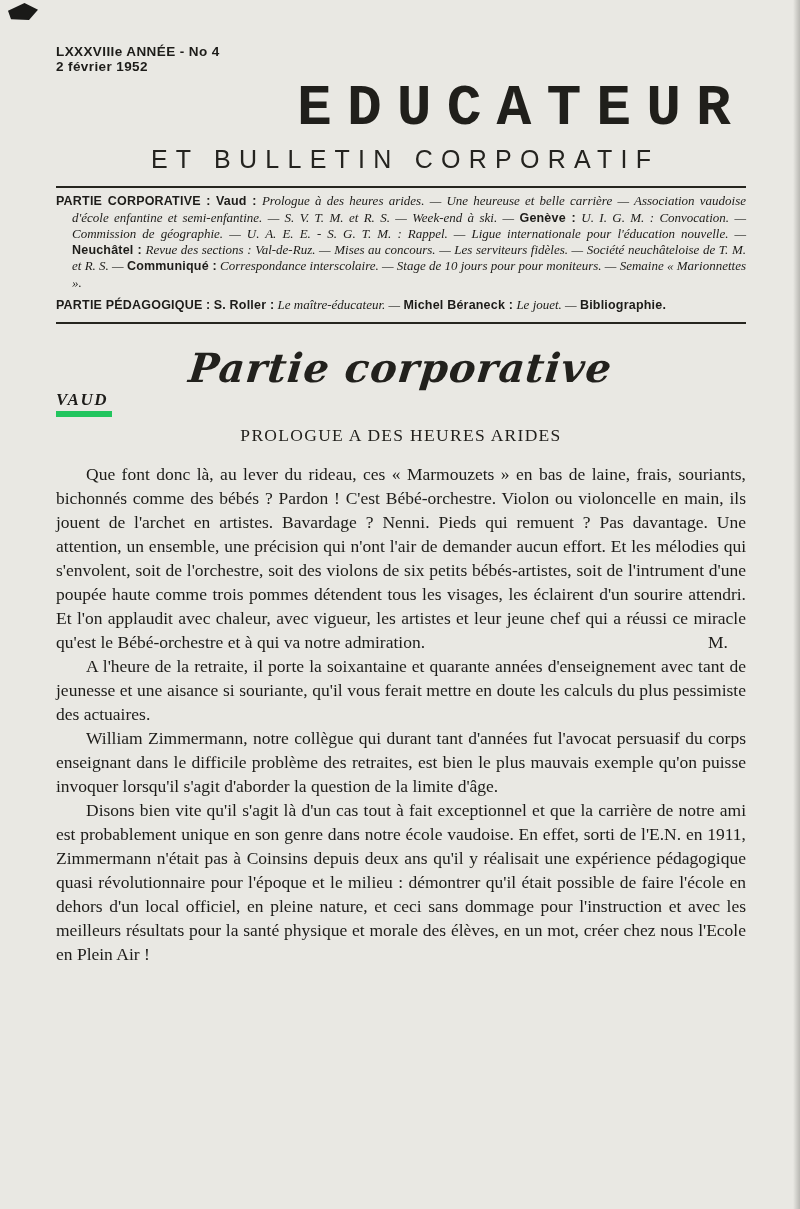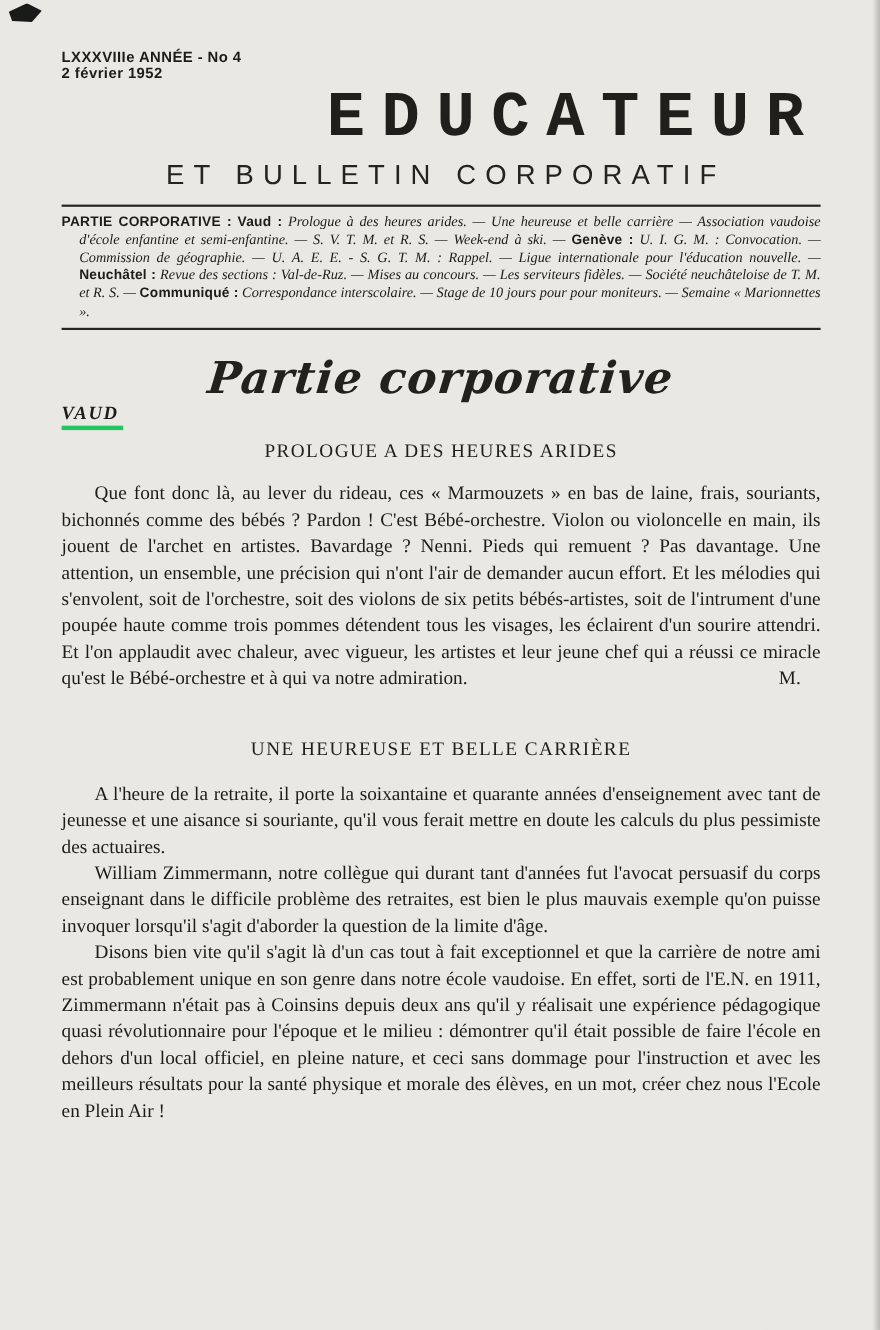--- a/index.html
+++ b/index.html
@@ -71,21 +71,21 @@
   }
   .script-title span{
     display:inline-block;
     font-family:"DejaVu Serif", serif; font-style:italic; font-weight:bold;
     font-size:40px; letter-spacing:1px; transform:skewX(-6deg);
     color:#22211d;
   }
   .region{
     display:inline-block; margin-top:2px;
     font-style:italic; font-weight:bold; font-size:17px; letter-spacing:1.5px;
-    border-bottom:4px solid #22c55e; padding:0 4px 1px 0;
+    border-bottom:6px solid #22c55e; padding:0 4px 1px 0;
   }
   .article-title{
     text-align:center; font-size:17.5px; letter-spacing:1.3px;
     margin:8px 0 16px; color:#201f1b;
   }
   .article-title.second{ margin:42px 0 18px; }
   .body-text p{
     margin:0; font-size:17.5px; line-height:24px;
     text-align:justify; text-indent:30px; color:#1d1c19;
   }
@@ -114,38 +114,43 @@
     <p class="sommaire-block"><span class="lbl">PARTIE CORPORATIVE :</span>
       <span class="lbl">Vaud :</span>
       <span class="txt">Prologue à des heures arides. — Une heureuse et belle carrière — Association vaudoise d'école enfantine et semi-enfantine. — S. V. T. M. et R. S. — Week-end à ski. —</span>
       <span class="lbl">Genève :</span>
       <span class="txt">U. I. G. M. : Convocation. — Commission de géographie. — U. A. E. E. - S. G. T. M. : Rappel. — Ligue internationale pour l'éducation nouvelle. —</span>
       <span class="lbl">Neuchâtel :</span>
       <span class="txt">Revue des sections : Val-de-Ruz. — Mises au concours. — Les serviteurs fidèles. — Société neuchâteloise de T. M. et R. S. —</span>
       <span class="lbl">Communiqué :</span>
       <span class="txt">Correspondance interscolaire. — Stage de 10 jours pour pour moniteurs. — Semaine « Marionnettes ».</span></p>
 
+    <p class="sommaire-block"><span class="lbl">PARTIE PÉDAGOGIQUE :</span>
+      <span class="lbl">S. Roller :</span>
+      <span class="txt">Le maître-éducateur. —</span>
+      <span class="lbl">Michel Béraneck :</span>
+      <span class="txt">Le jouet. —</span>
+      <span class="lbl">Bibliographie.</span></p>
   </section>
 
   <hr class="rule rule-bottom">
 
   <section class="corporative">
     <div class="script-title">
       <span>Partie corporative</span>
     </div>
 
     <div class="region">VAUD</div>
 
     <h2 class="article-title" style="font-weight:normal;">PROLOGUE A DES HEURES ARIDES</h2>
 
     <div class="body-text">
       <p><span>Que font donc là, au lever du rideau, ces « Marmouzets » en bas de laine, frais, souriants, bichonnés comme des bébés ? Pardon ! C'est Bébé-orchestre. Violon ou violoncelle en main, ils jouent de l'archet en artistes. Bavardage ? Nenni. Pieds qui remuent ? Pas davantage. Une attention, un ensemble, une précision qui n'ont l'air de demander aucun effort. Et les mélodies qui s'envolent, soit de l'orchestre, soit des violons de six petits bébés-artistes, soit de l'intrument d'une poupée haute comme trois pommes détendent tous les visages, les éclairent d'un sourire attendri. Et l'on applaudit avec chaleur, avec vigueur, les artistes et leur jeune chef qui a réussi ce miracle qu'est le Bébé-orchestre et à qui va notre admiration.</span><span class="signature">M.</span></p>
     </div>
 
-    <h2 class="article-title second" style="font-weight:normal;">UNE HEUREUSE ET BELLE CARRIÈRE</h2>
 
     <div class="body-text">
       <p>A l'heure de la retraite, il porte la soixantaine et quarante années d'enseignement avec tant de jeunesse et une aisance si souriante, qu'il vous ferait mettre en doute les calculs du plus pessimiste des actuaires.</p>
       <p>William Zimmermann, notre collègue qui durant tant d'années fut l'avocat persuasif du corps enseignant dans le difficile problème des retraites, est bien le plus mauvais exemple qu'on puisse invoquer lorsqu'il s'agit d'aborder la question de la limite d'âge.</p>
       <p>Disons bien vite qu'il s'agit là d'un cas tout à fait exceptionnel et que la carrière de notre ami est probablement unique en son genre dans notre école vaudoise. En effet, sorti de l'E.N. en 1911, Zimmermann n'était pas à Coinsins depuis deux ans qu'il y réalisait une expérience pédagogique quasi révolutionnaire pour l'époque et le milieu : démontrer qu'il était possible de faire l'école en dehors d'un local officiel, en pleine nature, et ceci sans dommage pour l'instruction et avec les meilleurs résultats pour la santé physique et morale des élèves, en un mot, créer chez nous l'Ecole en Plein Air !</p>
     </div>
   </section>
 </div>
 
 </body></html>

